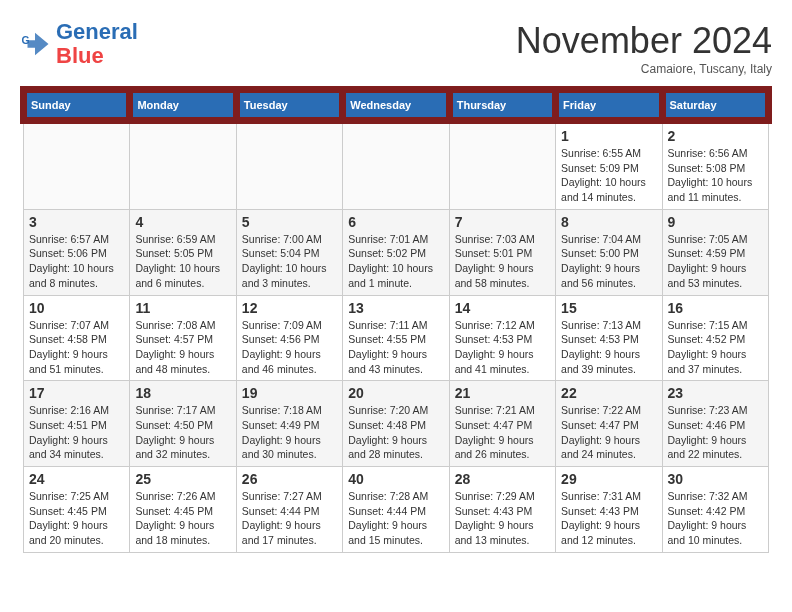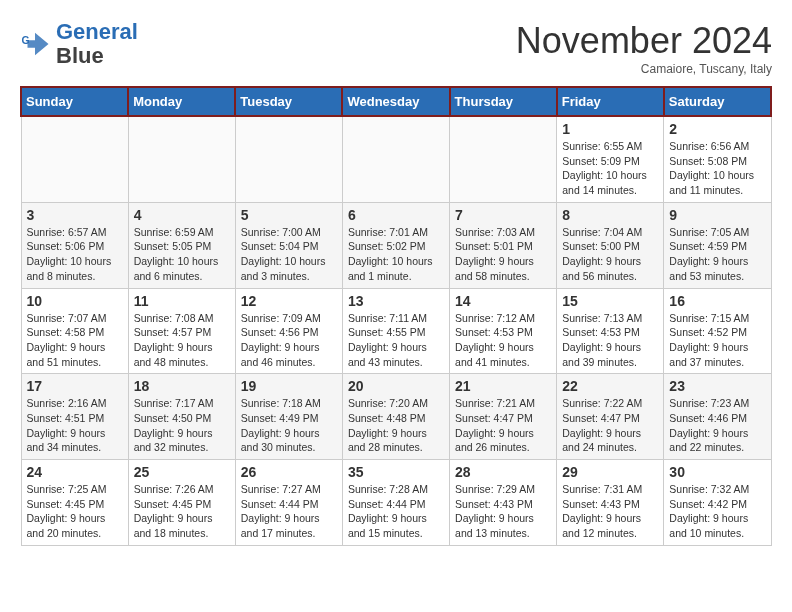--- a/index.html
+++ b/index.html
@@ -47,24 +47,24 @@
       color: #555;
     }
     table {
       width: 100%;
       border-collapse: collapse;
       table-layout: fixed;
     }
     thead tr th {
       background-color: #2a6db5;
       color: #fff;
-      font-size: 13px;
+      font-size: 11px;
       padding: 6px 4px;
       text-align: left;
-      border: 2px solid #7f1d1d;
+      border: 7px solid #7f1d1d;
     }
     tbody tr td {
       border: 1px solid #ccc;
       vertical-align: top;
       padding: 4px 5px;
       font-size: 11px;
       color: #333;
       min-height: 80px;
       background: #fff;
     }
@@ -90,21 +90,21 @@
 <body>
 
 <div class="header-section">
   <div class="logo">
     <svg class="logo-icon" viewBox="0 0 40 40">
       <text x="2" y="20" font-size="14" fill="#2a6db5" font-weight="bold">G</text>
       <polygon points="20,5 38,20 20,35 20,25 10,25 10,15 20,15" fill="#2a6db5" opacity="0.8"></polygon>
     </svg>
     <div class="logo-text">
       <span>General</span><br>
-      <span style="color:#404040;">Blue</span>
+      <span style="color:#ef4444;">Blue</span>
     </div>
   </div>
   <div class="title-section">
     <div class="month-title">November 2024</div>
     <div class="location-title">Camaiore, Tuscany, Italy</div>
   </div>
 </div>
 
 <table>
   <thead>
@@ -283,21 +283,21 @@
 Sunset: 4:45 PM
 Daylight: 9 hours and 18 minutes.</div>
         </td>
         <td>
           <span class="day-number">26</span>
           <div class="day-info" style="white-space: pre-line;">Sunrise: 7:27 AM
 Sunset: 4:44 PM
 Daylight: 9 hours and 17 minutes.</div>
         </td>
         <td>
-          <span class="day-number">35</span>
+          <span class="day-number">40</span>
           <div class="day-info" style="white-space: pre-line;">Sunrise: 7:28 AM
 Sunset: 4:44 PM
 Daylight: 9 hours and 15 minutes.</div>
         </td>
         <td>
           <span class="day-number">28</span>
           <div class="day-info" style="white-space: pre-line;">Sunrise: 7:29 AM
 Sunset: 4:43 PM
 Daylight: 9 hours and 13 minutes.</div>
         </td>

